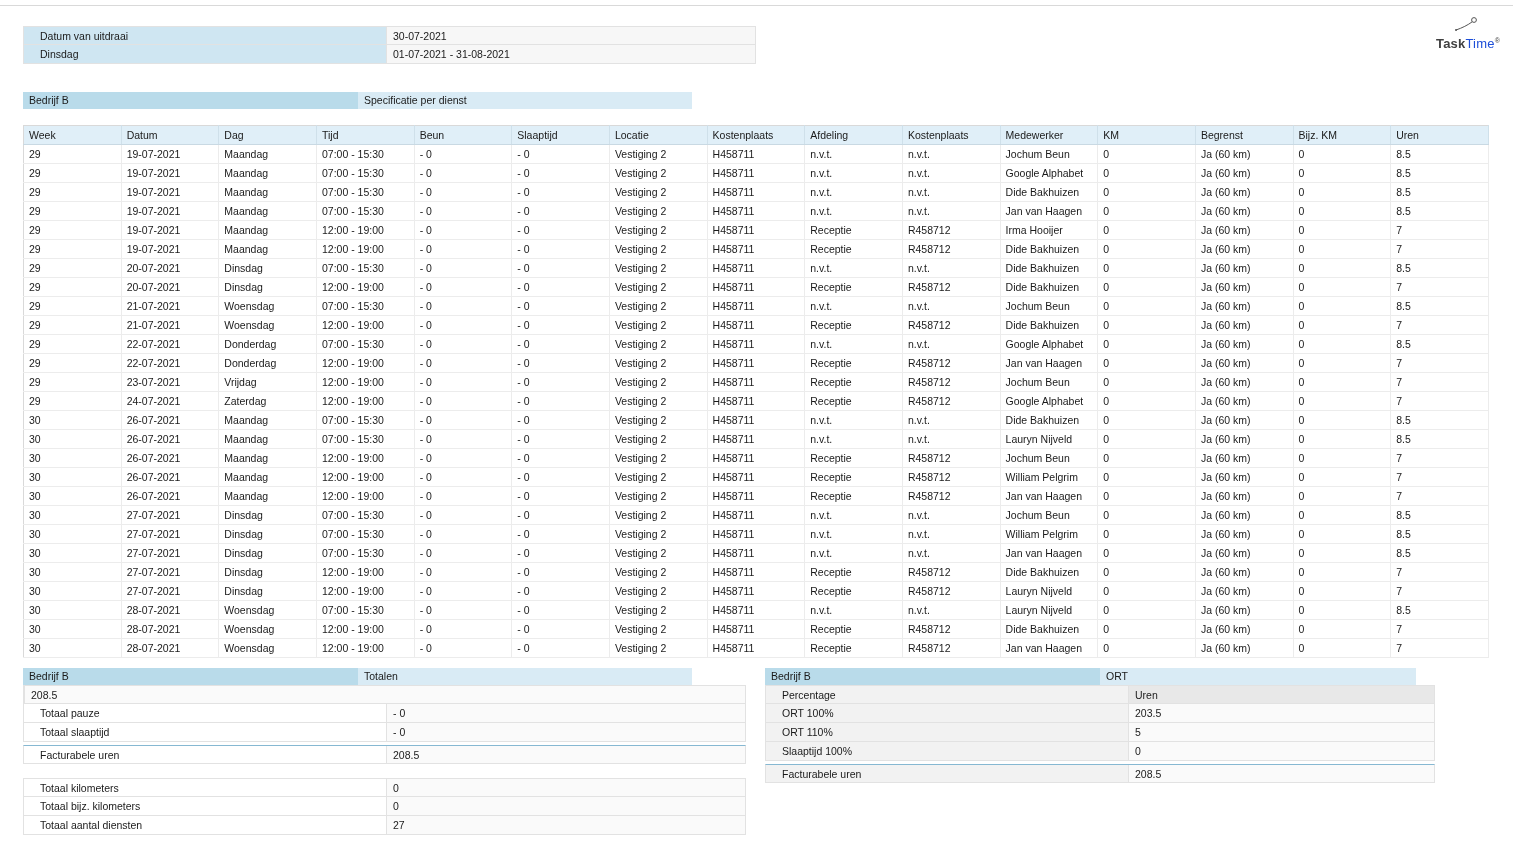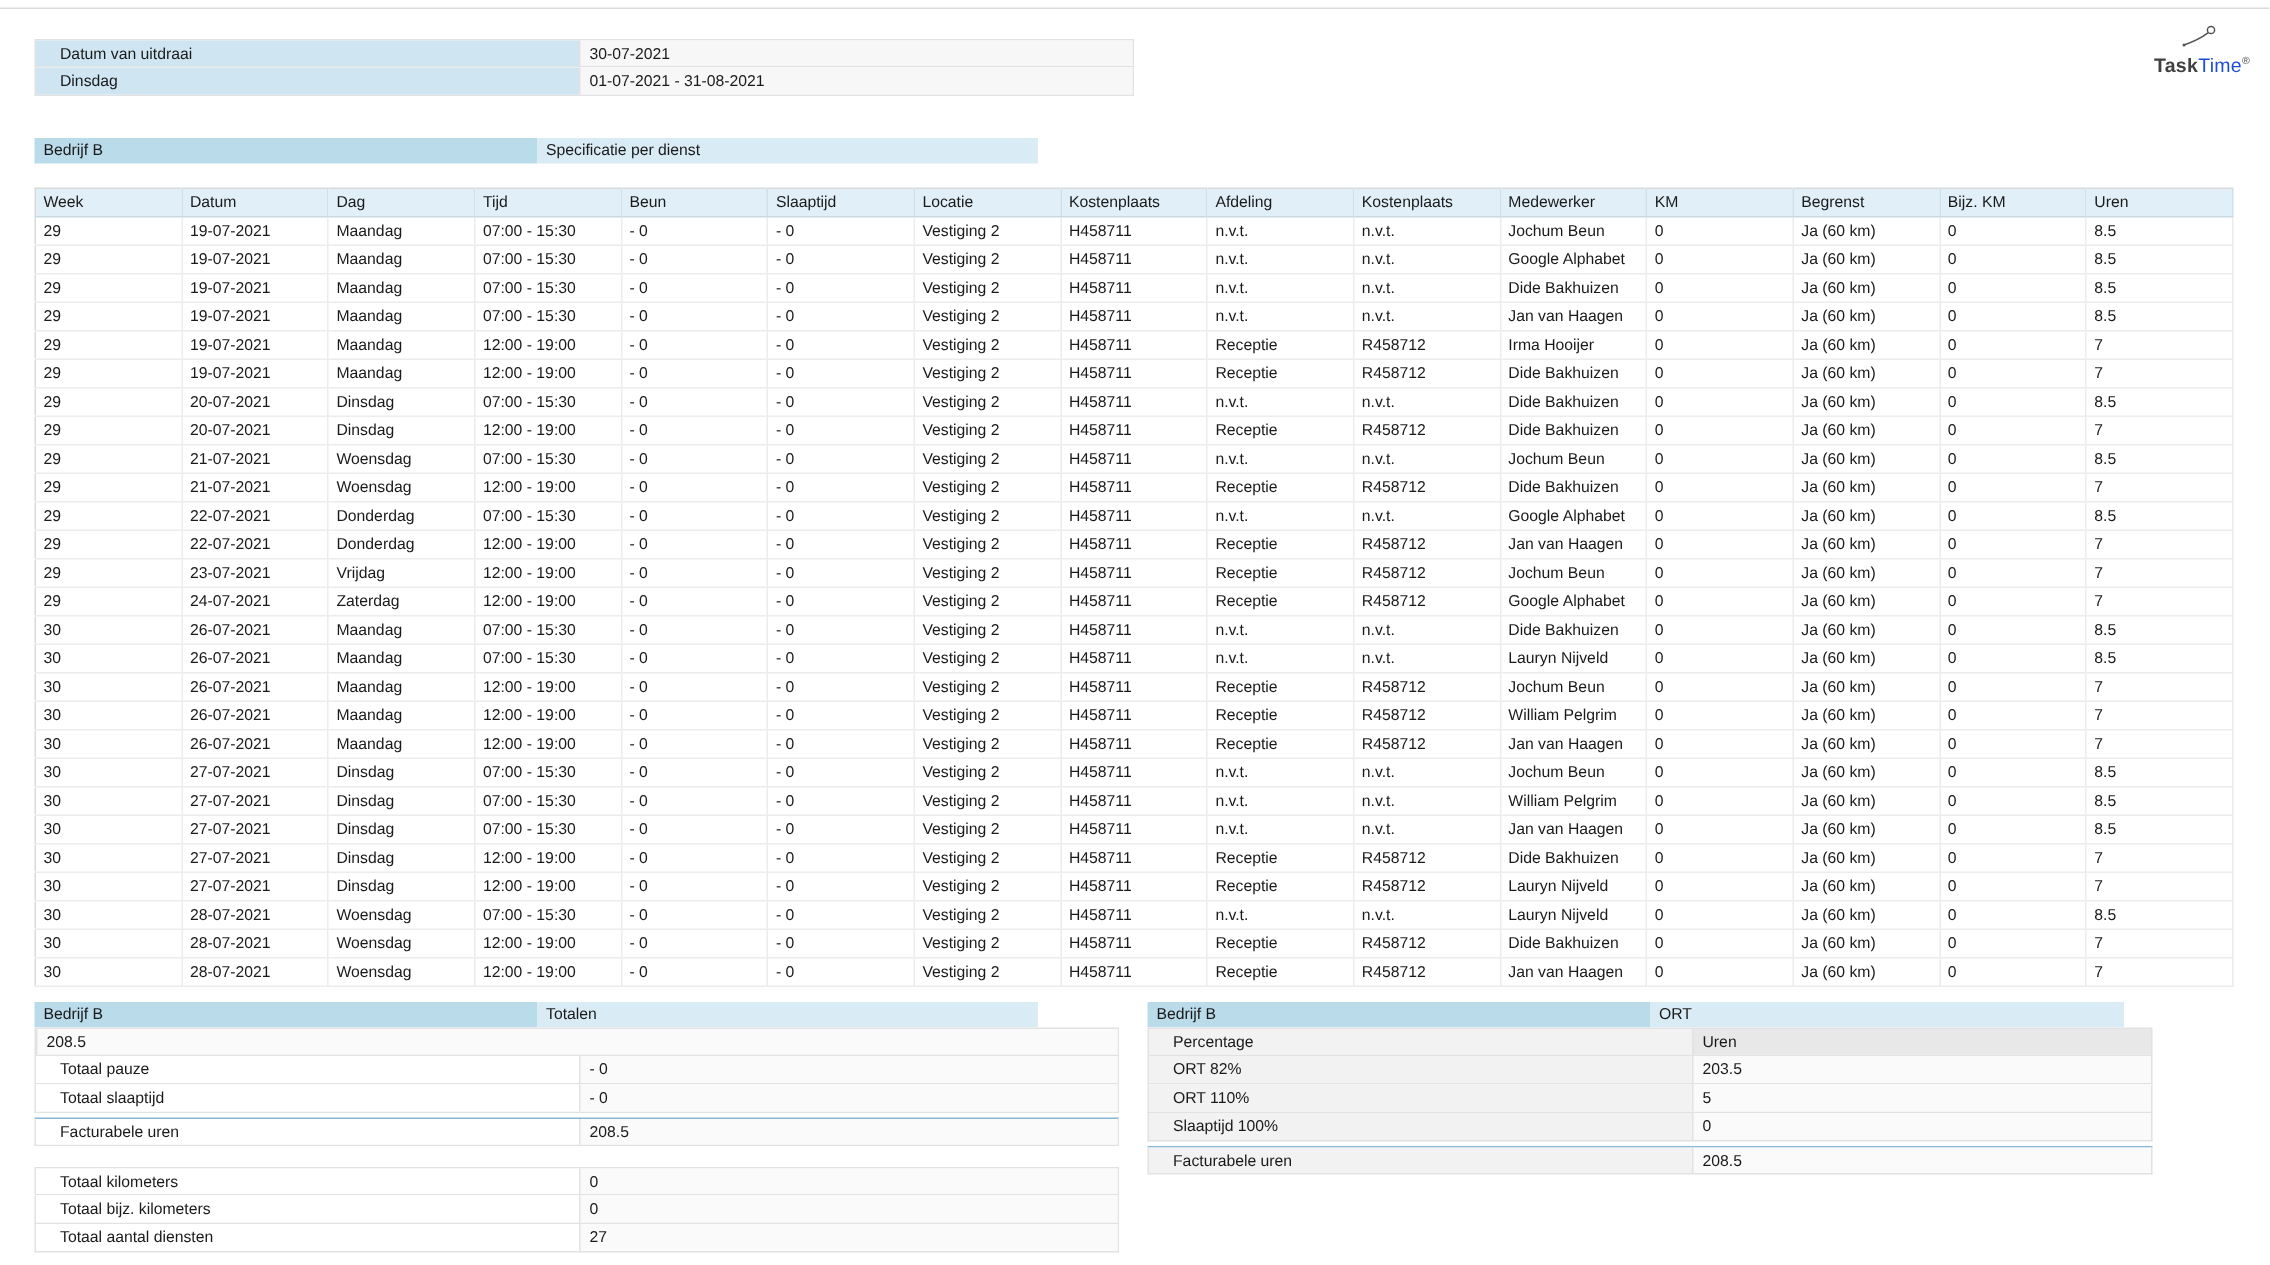--- a/index.html
+++ b/index.html
@@ -600,21 +600,21 @@
   <div class="band" style="left:765px; top:668px;">
     <div class="left">Bedrijf B</div>
     <div class="right" style="width:316px;">ORT</div>
   </div>
   <div class="kv-table" id="ort-table">
       <div class="kv-row kv-header">
         <div class="kv-label">Percentage</div>
         <div class="kv-value">Uren</div>
       </div>
       <div class="kv-row">
-        <div class="kv-label">ORT 82%</div>
+        <div class="kv-label">ORT 100%</div>
         <div class="kv-value">203.5</div>
       </div>
       <div class="kv-row">
         <div class="kv-label">ORT 110%</div>
         <div class="kv-value">5</div>
       </div>
       <div class="kv-row">
         <div class="kv-label">Slaaptijd 100%</div>
         <div class="kv-value">0</div>
       </div>

